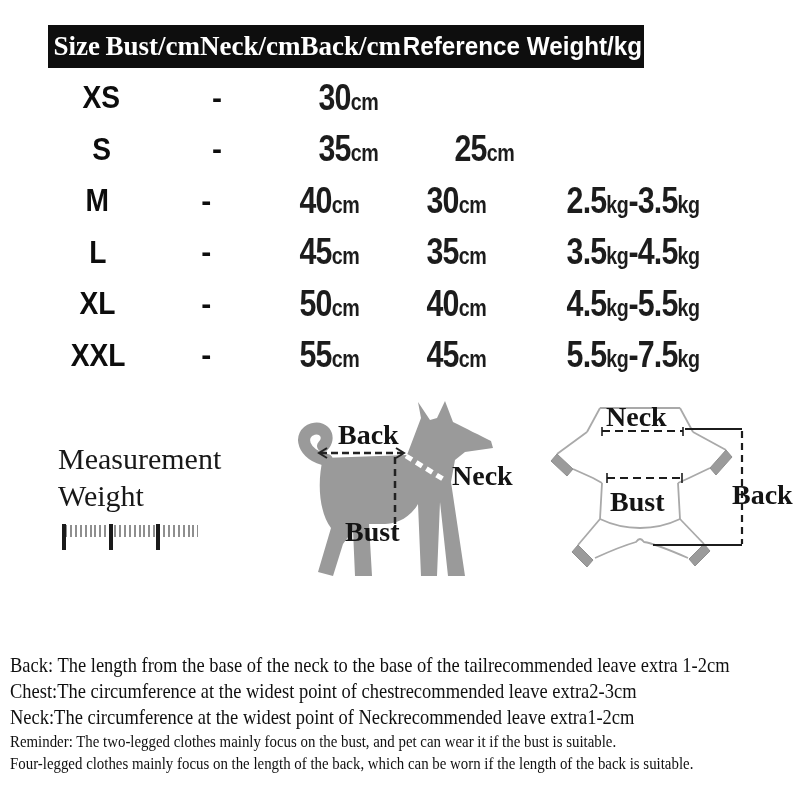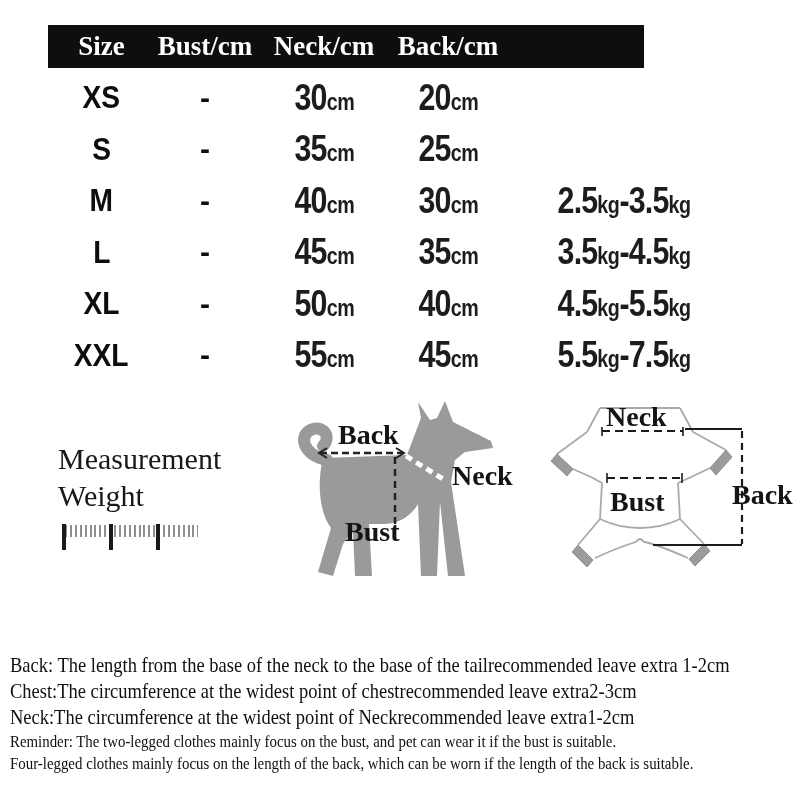--- a/index.html
+++ b/index.html
@@ -8,21 +8,21 @@
   .abs{position:absolute;}
 
   
   .header-bar{left:48px;top:25px;width:596px;height:43px;background:#0e0e0e;display:flex;}
   .hcell{display:flex;align-items:center;justify-content:center;color:#fff;}
   .hserif{font-family:"Liberation Serif",serif;font-weight:bold;font-size:27px;}
   .hsans{font-weight:bold;font-size:25px;display:inline-block;transform:scaleX(.97);white-space:nowrap;}
   .w-size{width:107px;} .w-neck{width:100px;} .w-bust{width:138px;} .w-back{width:110px;text-align:right;} .w-weight{width:243px;}
 
   .rows{left:48px;top:72px;width:698px;}
-  .trow{display:flex;height:51.5px;}
+  .trow{display:flex;height:51.5px;gap:12px;}
   .cell{display:flex;align-items:center;justify-content:center;}
   .size-txt{font-size:32px;font-weight:bold;display:inline-block;transform:scaleX(.88);color:#0d0d0d;}
   .dash-txt{font-size:30px;font-weight:bold;color:#0d0d0d;}
   .meas{display:inline-block;transform:scaleX(.82);white-space:nowrap;color:#1c1c1c;}
   .num{font-size:37px;font-weight:bold;letter-spacing:-1px;}
   .unit{font-size:24px;font-weight:bold;letter-spacing:-0.5px;}
 
   
   .mm-title{left:58px;top:440px;width:185px;font-family:"Liberation Serif",serif;
             font-size:30px;line-height:37px;color:#181818;}
@@ -48,36 +48,36 @@
     </div>
   <div class="hcell w-neck">
       <span class="hserif">Bust/cm</span>
     </div>
   <div class="hcell w-bust">
       <span class="hserif">Neck/cm</span>
     </div>
   <div class="hcell w-back">
       <span class="hserif">Back/cm</span>
     </div>
+  <div class="hcell w-weight">
+      <span class="hsans">Reference Weight/kg</span>
+    </div>
 </div>
 
 <div class="abs rows">
 
   <div class="trow">
     <div class="cell w-size">
         <span class="size-txt">XS</span>
       </div>
     <div class="cell w-neck">
         <span class="dash-txt">-</span>
       </div>
     <div class="cell w-bust">
         <span class="meas"><span class="num">30</span><span class="unit">cm</span></span>
-      </div>
-    <div class="cell w-back">
-        <span class="meas"><span class="num">20</span><span class="unit">cm</span></span>
       </div>
   </div>
 
   <div class="trow">
     <div class="cell w-size">
         <span class="size-txt">S</span>
       </div>
     <div class="cell w-neck">
         <span class="dash-txt">-</span>
       </div>

